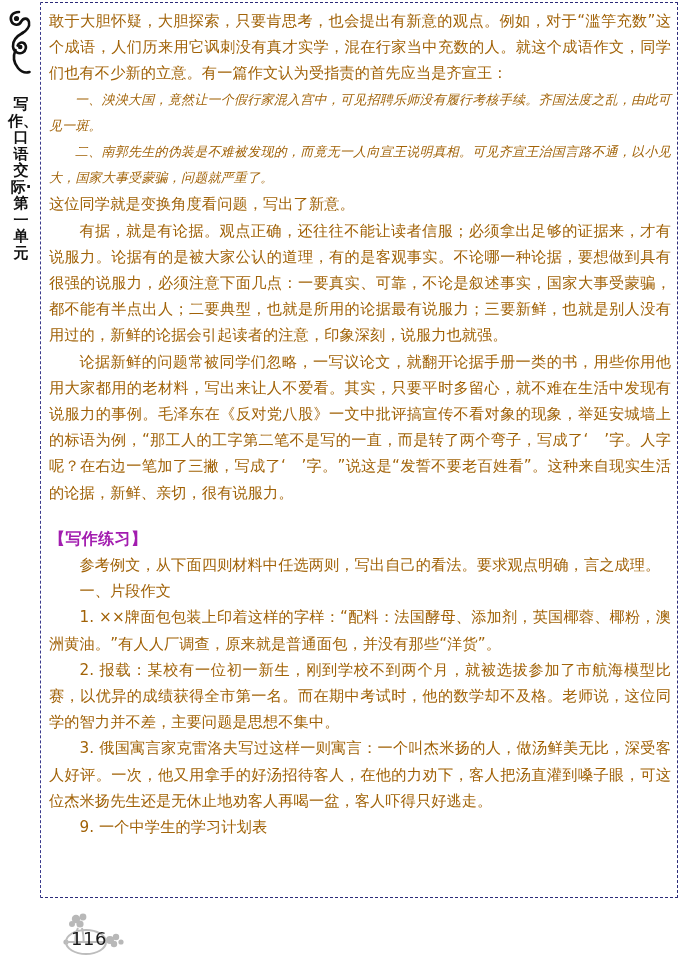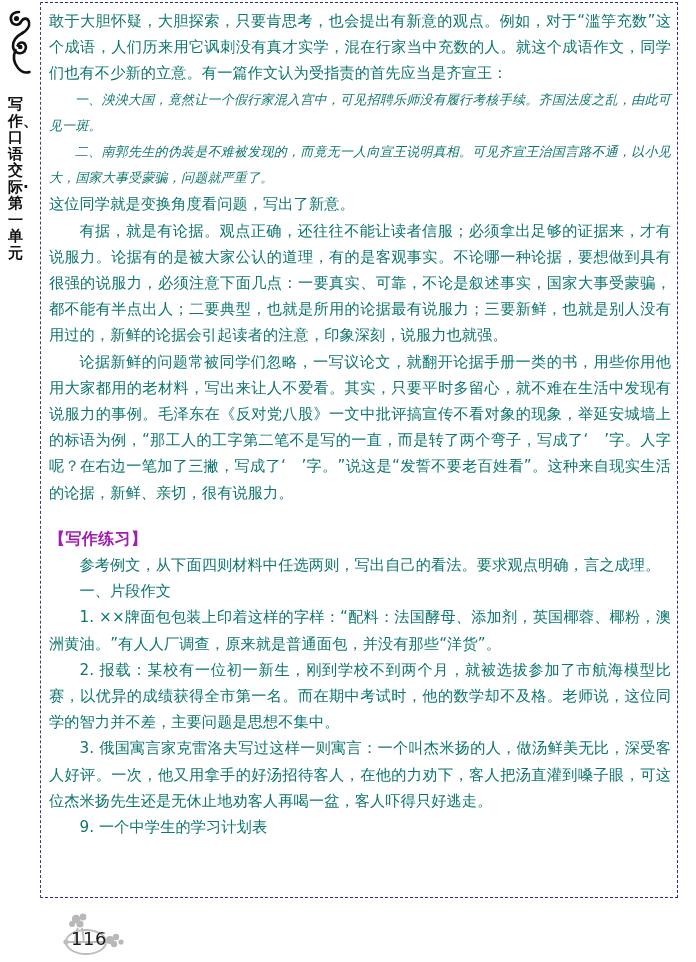--- a/index.html
+++ b/index.html
@@ -61,39 +61,39 @@
     position: absolute;
     left: 8px;
     top: 96px;
     width: 26px;
     font-family: "DejaVu Sans", "Liberation Sans", sans-serif;
     font-weight: bold;
     font-size: 15px;
     line-height: 16.5px;
     letter-spacing: 0px;
     color: #111;
-    text-align: left;
+    text-align: center;
     white-space: pre-line;
     word-break: break-all;
   }
 
   
   #body-col {
     position: absolute;
     left: 49px;
     top: 8px;
     width: 622px;
   }
 
   p.para {
     margin: 0;
     padding: 0;
     font-size: 15.2px;
     line-height: 26.2px;
-    color: #0f766e;
+    color: #a16207;
     text-align: justify;
     text-justify: inter-ideograph;
     letter-spacing: 0.1px;
     font-family: "DejaVu Sans", "Liberation Sans", sans-serif;
   }
   p.indent { text-indent: 2em; }
 
   
   p.kai {
     font-family: Liberation Serif, serif;

